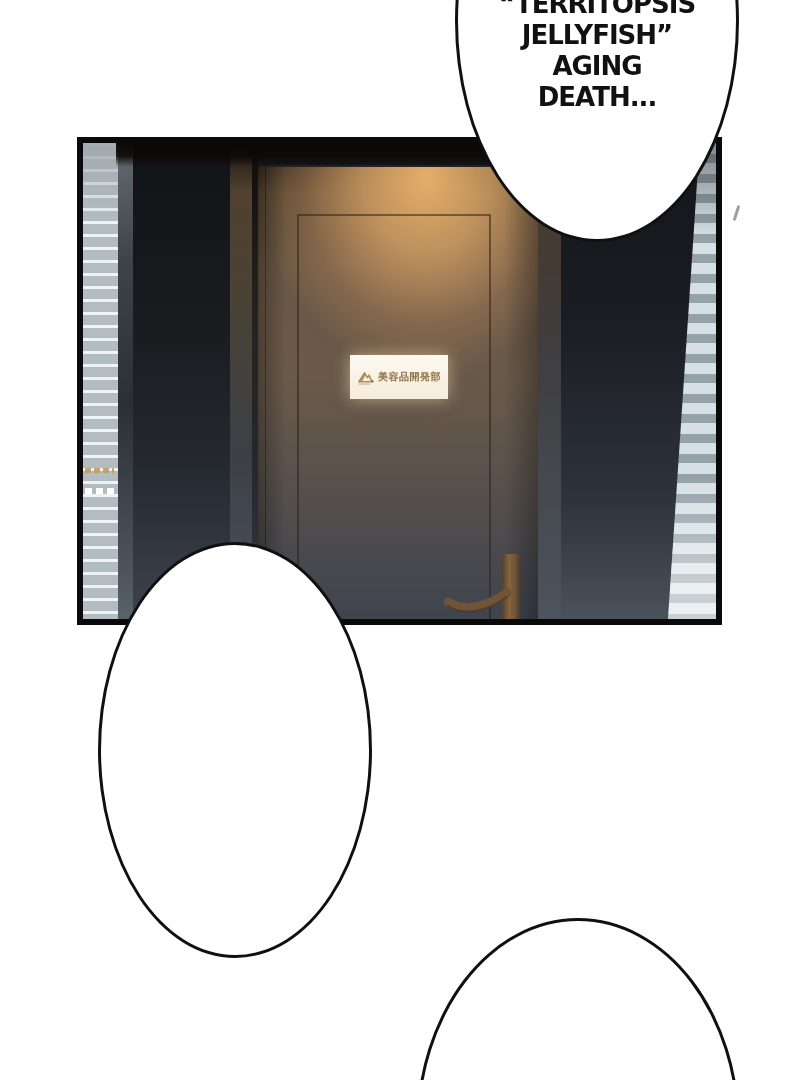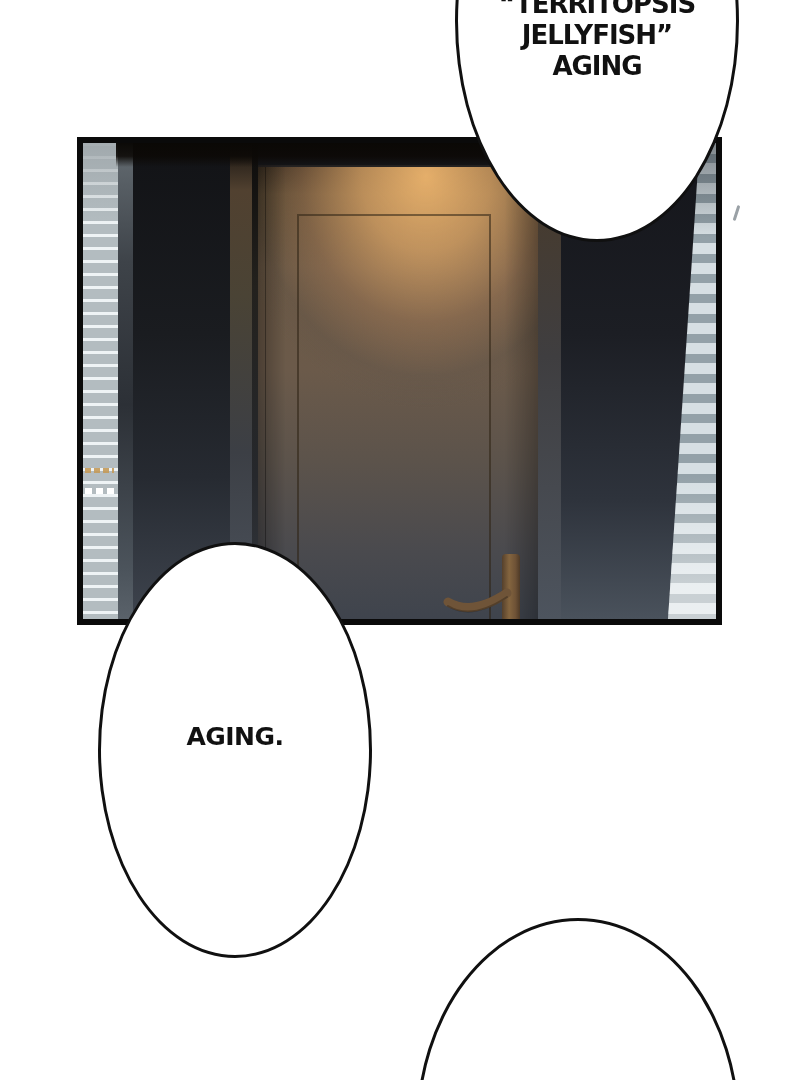--- a/index.html
+++ b/index.html
@@ -110,20 +110,29 @@
       </div>
       <div class="strip-inner-left"></div>
       <div class="wall-left"></div>
       <div class="pillar-left"></div>
       <div class="edge-left"></div>
 
       <div class="door">
         <div class="door-line-left"></div>
         <div class="door-inset"></div>
 
+        <div class="door-sign">
+          <svg width="17" height="15" viewBox="0 0 18 16">
+            <path d="M2 12.5 L8 3 L11 8.2 L12.8 5.6 L15.8 12.5 Z" fill="none" stroke="#b08c50" stroke-width="1.7" stroke-linejoin="round"></path>
+            <path d="M2 12.5 L8 3 L9.2 5.2 L5 12.5 Z" fill="#b08c50"></path>
+            <rect x="15.2" y="10.8" width="2.4" height="2.4" fill="#8d7347"></rect>
+            <rect x="1.5" y="14.4" width="12.5" height="1.1" fill="rgba(141,115,71,0.55)"></rect>
+          </svg>
+          <span class="sign-text">美容品開発部</span>
+        </div>
 
         <div class="handle-plate"></div>
         <svg class="handle-lever" width="70" height="30" viewBox="0 0 70 30">
           <path d="M5 17 C 20 26, 40 24, 64 8" fill="none" stroke="#6f5438" stroke-width="9" stroke-linecap="round"></path>
           <path d="M5 17 C 20 26, 40 24, 64 8" fill="none" stroke="rgba(0,0,0,0.25)" stroke-width="2" stroke-linecap="round" transform="translate(0,4)"></path>
         </svg>
       </div>
 
       <div class="pillar-right"></div>
       <div class="wall-right"></div>
@@ -132,24 +141,24 @@
     </div>
   </div>
 
   <div class="stray"></div>
 
   <div class="bubble bubble-top">
     <div class="txt">
       <span>“TERRITOPSIS</span>
       <span>JELLYFISH”</span>
       <span>AGING</span>
+      <span>DEATH...</span>
     </div>
   </div>
 
   <div class="bubble bubble-mid">
     <div class="txt">
-      <span>AGING.</span>
     </div>
   </div>
 
   <div class="bubble bubble-bottom"></div>
 
 </div>
 
 </body></html>

